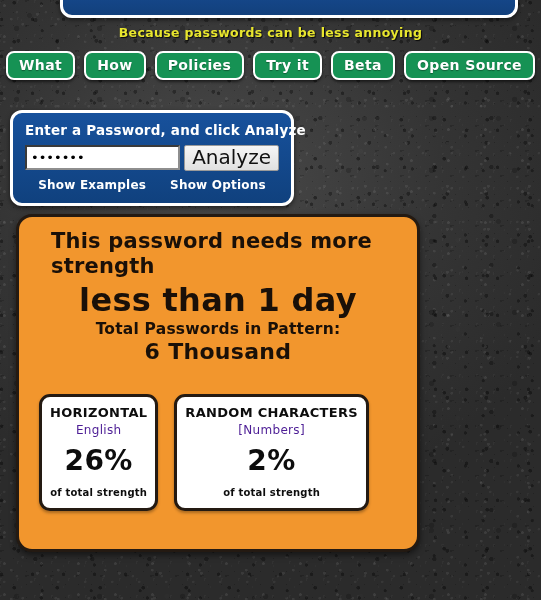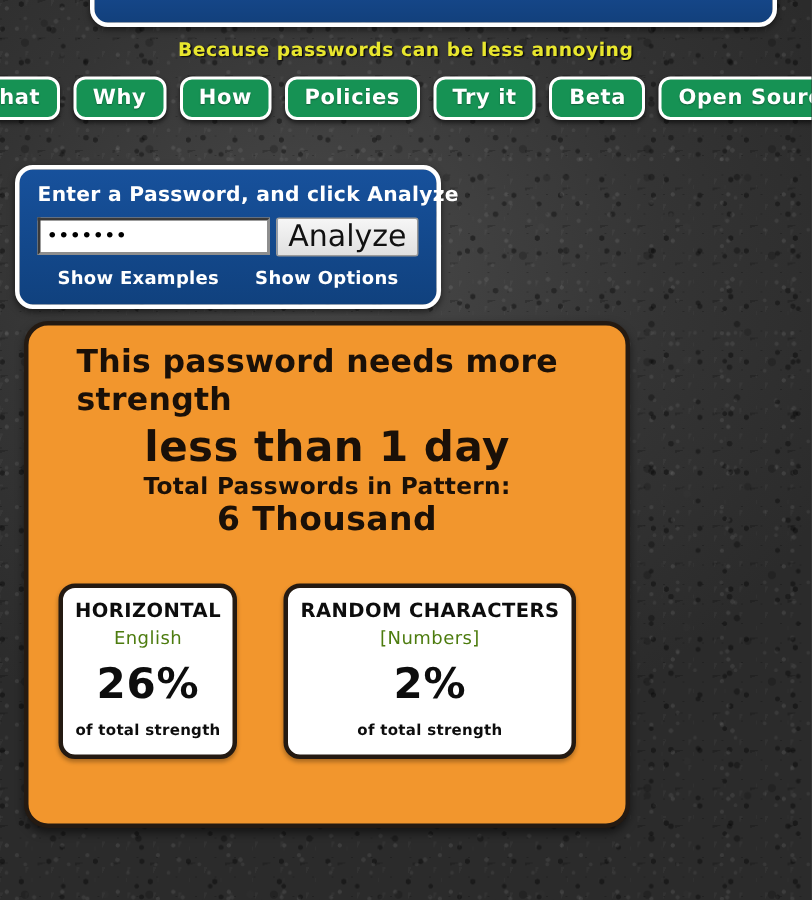--- a/index.html
+++ b/index.html
@@ -208,33 +208,33 @@
   .metric-label {
     color: #1a1008;
     font-size: 15.5px;
     font-weight: bold;
     text-align: center;
     margin-top: 7px;
     letter-spacing: .2px;
   }
   .metric-value {
     color: #1a1008;
-    font-size: 28px;
+    font-size: 32px;
     font-weight: bold;
     text-align: center;
     letter-spacing: .3px;
     margin-top: 2px;
   }
   .metric-label-2 { margin-top: 1px; }
   .metric-value-2 { font-size: 22px; margin-top: 1px; }
 
   
   .cards {
     display: flex;
-    gap: 31px;
+    gap: 16px;
     margin-top: 14px;
     padding: 16px 6px;
   }
   .card {
     background: #ffffff;
     border: 3px solid #241a12;
     border-radius: 11px;
     padding: 9px 8px 10px;
     text-align: center;
     box-shadow: 0 2px 3px rgba(0,0,0,.3);
@@ -243,21 +243,21 @@
   .card-2 { flex: 0 0 168px; }
   .card-title {
     color: #0d0d0d;
     font-size: 13px;
     font-weight: bold;
     letter-spacing: .3px;
     line-height: 1.1;
     white-space: nowrap;
   }
   .card-sub {
-    color: #4d7c0f;
+    color: #4c1d95;
     font-size: 12px;
     letter-spacing: .3px;
     margin-top: 3px;
     white-space: nowrap;
   }
   .card-pct {
     color: #0d0d0d;
     font-size: 28px;
     font-weight: bold;
     letter-spacing: .5px;
@@ -281,21 +281,20 @@
 <div id="page">
 
   <div class="brand-banner">
     
   </div>
 
   <div class="tagline">Because passwords can be less annoying</div>
 
   <nav class="nav">
     <a class="nav-btn" href="#">What</a>
-    <a class="nav-btn" href="#">Why</a>
     <a class="nav-btn" href="#">How</a>
     <a class="nav-btn" href="#">Policies</a>
     <a class="nav-btn" href="#">Try it</a>
     <a class="nav-btn" href="#">Beta</a>
     <a class="nav-btn" href="#">Open Source</a>
   </nav>
 
   <section class="entry-panel">
     <div class="entry-label">Enter a Password, and click Analyze</div>
 

